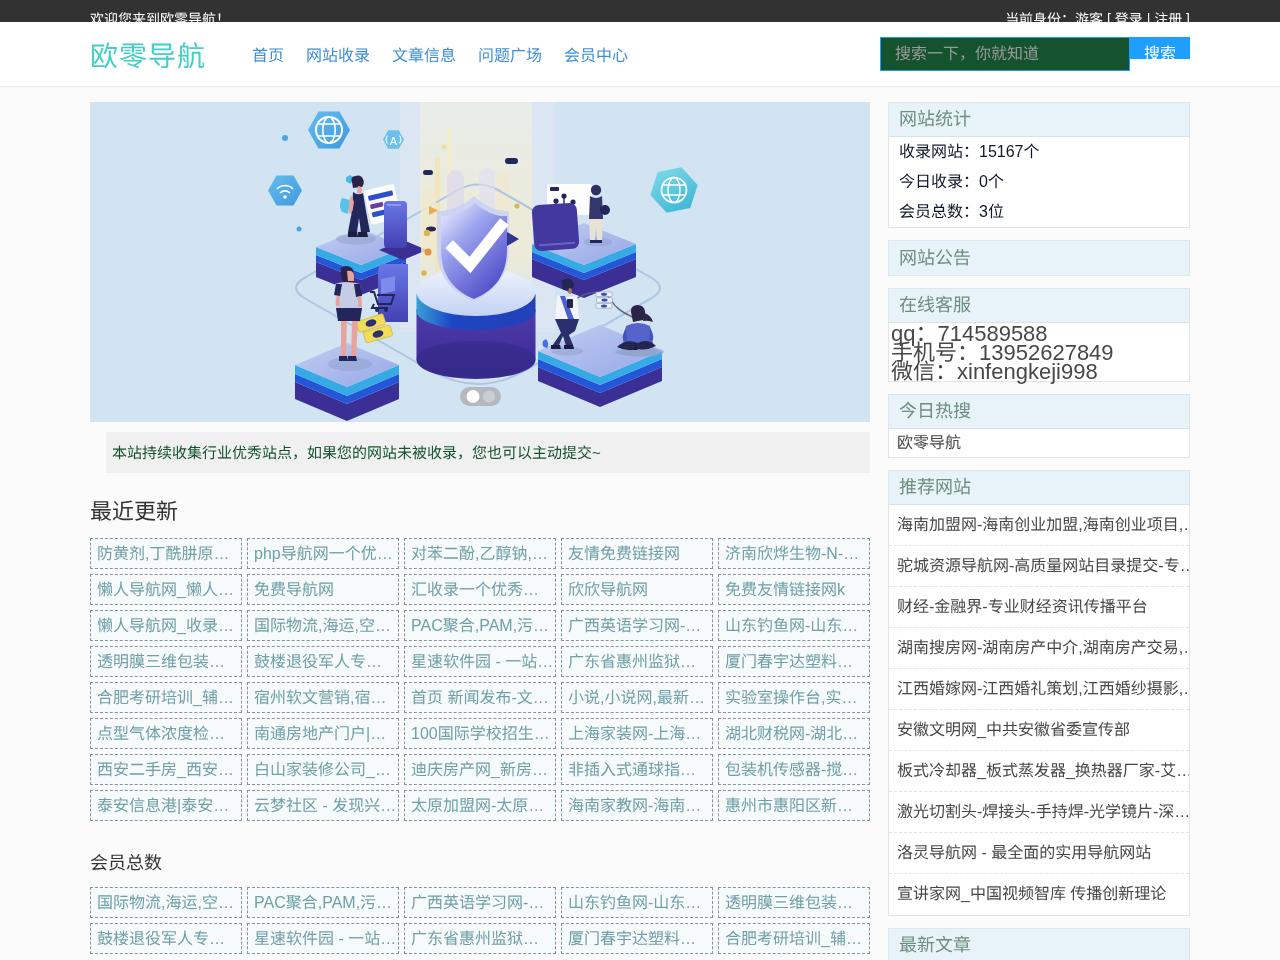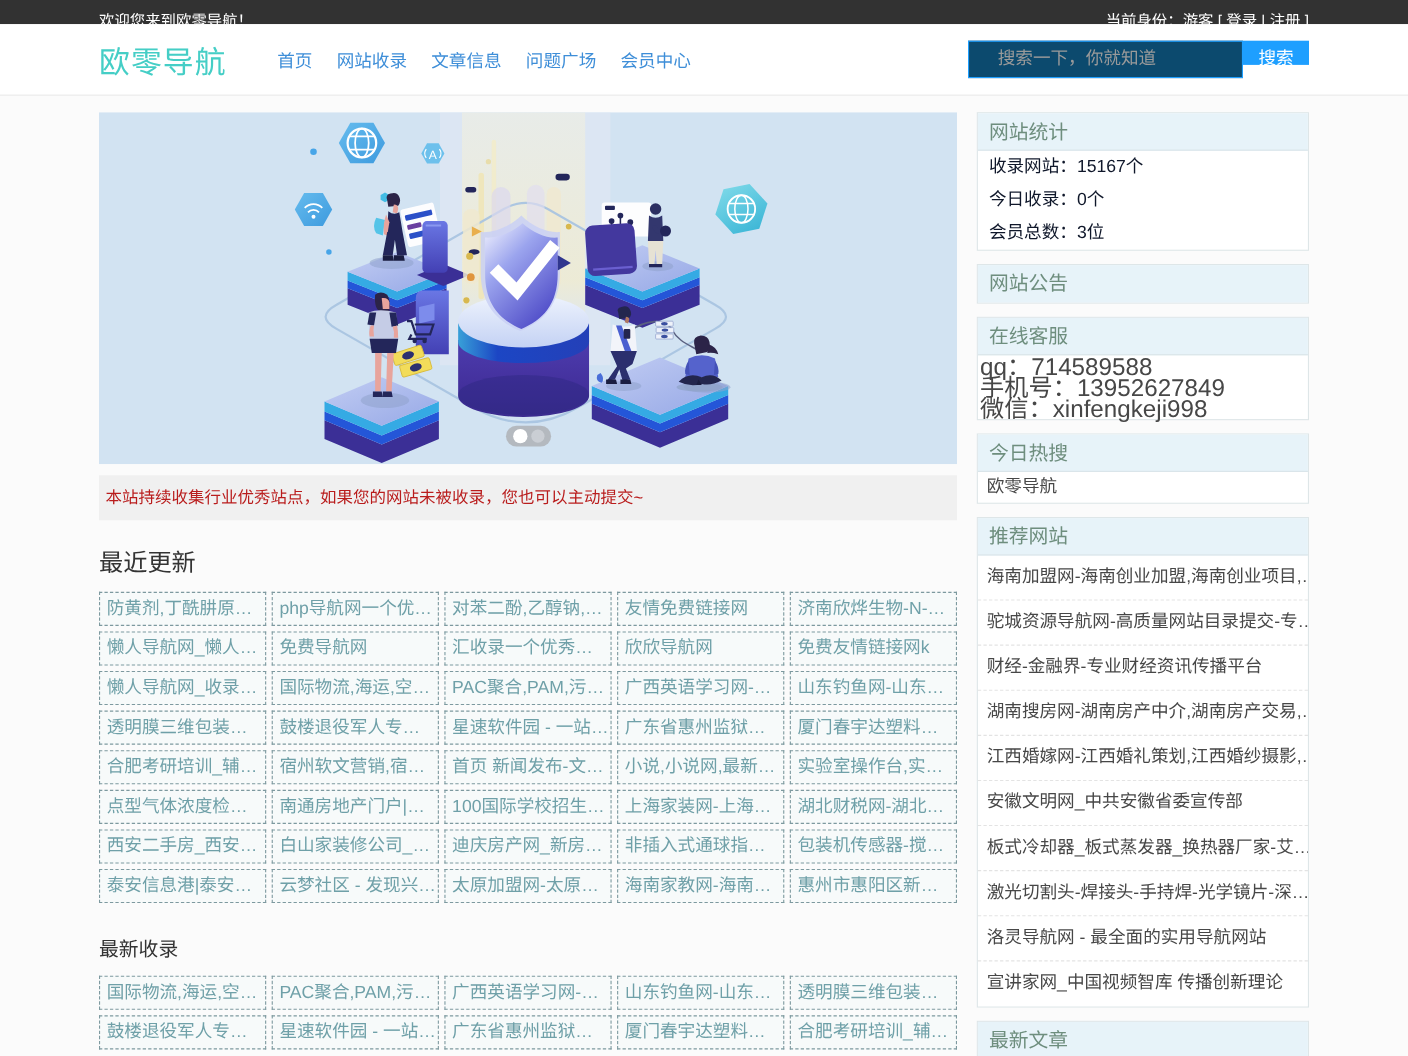--- a/index.html
+++ b/index.html
@@ -11,38 +11,38 @@
 
 .topbar { height:22px; background:#323232; color:#ffffff; font-size:14px; }
 .topbar .w { display:flex; justify-content:space-between; align-items:center; height:36px; }
 
 .header { height:65px; background:#fff; border-bottom:1px solid #e8e8e8; }
 .header .w { display:flex; align-items:center; height:64px; }
 .logo { font-size:28px; color:#45cec6; letter-spacing:1px; font-weight:300; }
 .nav { margin-left:46px; display:flex; }
 .nav a { color:#3e8ed8; font-size:16px; margin-right:22px; }
 .search { margin-left:auto; display:flex; height:34px; }
-.search .inp { width:250px; height:34px; border:1px solid #1E9FFF; background:#0c4a6e; color:#9a9a9a; font-size:16px; line-height:32px; padding-left:26px; }
+.search .inp { width:250px; height:34px; border:1px solid #1E9FFF; background:#14532d; color:#9a9a9a; font-size:16px; line-height:32px; padding-left:14px; }
 .search .btn { width:60px; height:22px; background:#1E9FFF; color:#fff; font-size:16px; text-align:center; line-height:34px; }
 
 .main { display:flex; align-items:flex-start; padding-top:15px; }
 .left { width:780px; }
 .right { width:302px; margin-left:18px; }
 
 .banner { width:780px; height:320px; }
-.notice { margin-top:10px; height:41px; background:#f0f0f0; line-height:41px; padding-left:6px; font-size:15px; color:#b91c1c; }
+.notice { margin-top:10px; height:41px; background:#f0f0f0; line-height:41px; padding-left:6px; font-size:15px; color:#14532d;margin-left:16px; }
 .sec-title { margin-top:26px; font-size:22px; line-height:25px; color:#333; }
 .grid { margin-top:14px; display:grid; grid-template-columns:repeat(5,152px); justify-content:space-between; grid-row-gap:5px; }
 .grid a { display:block; height:31px; line-height:29px; border:1px dashed #7d999f; background:#f7fafa; color:#6fa0a8; font-size:16px; text-align:left; white-space:nowrap; overflow:hidden; padding:0 6px; }
 .sec-title2 { margin-top:30px; font-size:18px; line-height:25px; color:#333; }
 .grid2 { margin-top:11px; }
 
 .box { border:1px solid #dee6e8; background:#fff; margin-bottom:12px; }
 .box-h { height:34px; background:#e7f3f9; line-height:34px; padding-left:10px; font-size:18px; color:#6e8e7e; }
-.box-h.bb { border-bottom:1px solid #d9e4e8; }
+.box-h.bb { border-bottom:1px solid #d9e4e8;font-family:Liberation Mono, monospace; }
 .stat { padding:0 10px; }
 .stat p { line-height:30px; font-size:16px; color:#0f172a; }
 .kefu { padding:1px 2px 0; }
 .kefu p { line-height:19px; font-size:22px; color:#474747; }
 .hot { padding:0 8px; }
 .hot p { line-height:28px; font-size:16px; color:#474747; }
 .rec li { list-style:none; height:41px; line-height:40px; border-bottom:1px dashed #e3e3e3; padding:0 8px; font-size:16px; color:#474747; white-space:nowrap; overflow:hidden; }
 .rec li:last-child { border-bottom:none; }
 </style>
 </head>
@@ -344,21 +344,21 @@
         <a>白山家装修公司_…</a>
         <a>迪庆房产网_新房…</a>
         <a>非插入式通球指…</a>
         <a>包装机传感器-搅…</a>
       <a>泰安信息港|泰安…</a>
         <a>云梦社区 - 发现兴…</a>
         <a>太原加盟网-太原…</a>
         <a>海南家教网-海南…</a>
         <a>惠州市惠阳区新…</a>
     </div>
-    <div class="sec-title2">最新收录</div>
+    <div class="sec-title2">会员总数</div>
     <div class="grid grid2">
       <a>国际物流,海运,空…</a>
         <a>PAC聚合,PAM,污…</a>
         <a>广西英语学习网-…</a>
         <a>山东钓鱼网-山东…</a>
         <a>透明膜三维包装…</a>
       <a>鼓楼退役军人专…</a>
         <a>星速软件园 - 一站…</a>
         <a>广东省惠州监狱…</a>
         <a>厦门春宇达塑料…</a>

